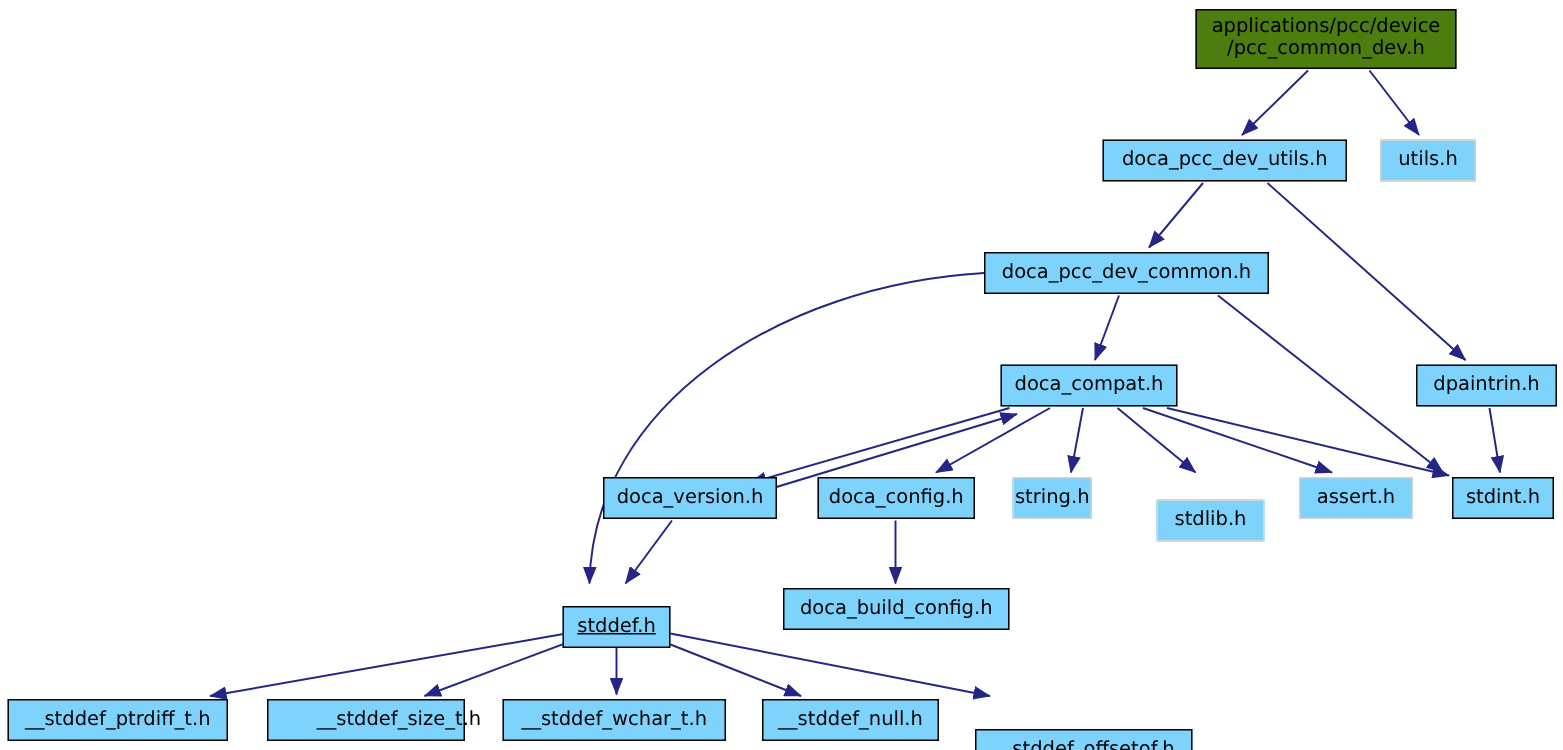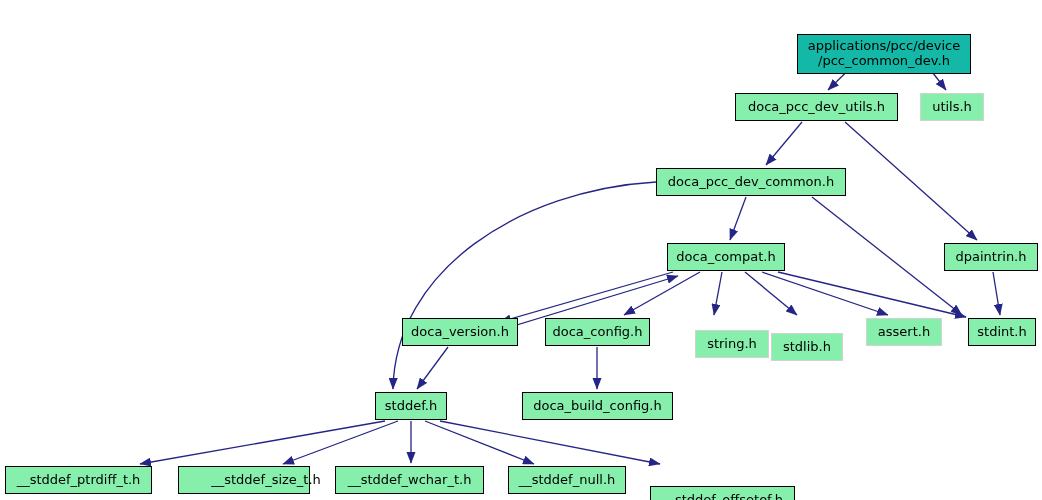--- a/index.html
+++ b/index.html
@@ -1,24 +1,24 @@
 <!DOCTYPE html>
 <html><head>
 <meta charset="utf-8">
 <style>
   html,body{margin:0;padding:0;background:#ffffff;}
   body{width:1042px;height:500px;overflow:hidden;font-family:"DejaVu Sans",sans-serif;}
   #graph{position:relative;width:1042px;height:500px;}
   #edges{position:absolute;left:0;top:0;width:1042px;height:500px;pointer-events:none;}
   .node{position:absolute;box-sizing:border-box;display:flex;align-items:center;
         justify-content:center;text-align:center;line-height:1.15;
-        font-size:13px;color:#000000;background:#86efac;white-space:pre;}
+        font-size:13px;color:#000000;background:#7dd3fc;white-space:pre;}
   .node.solid{border:1.4px solid #000000;}
   .node.faint{border:1.2px solid #d2d2d2;}
-  .node.root{background:#14b8a6;border:1.4px solid #000000;margin-top:28px;}
+  .node.root{background:#4d7c0f;border:1.4px solid #000000;}
 </style>
 </head>
 <body>
 
 <div id="graph">
   <svg id="edges" viewBox="0 0 1042 500" width="1042" height="500">
     <defs>
       <marker id="arrowhead" markerWidth="9" markerHeight="7" refX="8.5" refY="3.5" orient="auto" markerUnits="strokeWidth">
         <polygon points="0 0, 9 3.5, 0 7" fill="#252585"></polygon>
       </marker>
@@ -51,25 +51,25 @@
   <div id="node-layer">
       <div class="node root" style="left: 797px; top: 6px; width: 174px; height: 40px;">applications/pcc/device
 /pcc_common_dev.h</div>
       <div class="node solid" style="left: 735px; top: 93px; width: 163px; height: 28px;">doca_pcc_dev_utils.h</div>
       <div class="node faint" style="left: 920px; top: 93px; width: 64px; height: 28px;">utils.h</div>
       <div class="node solid" style="left: 656px; top: 168px; width: 190px; height: 28px;">doca_pcc_dev_common.h</div>
       <div class="node solid" style="left: 667px; top: 243px; width: 118px; height: 28px;">doca_compat.h</div>
       <div class="node solid" style="left: 944px; top: 243px; width: 94px; height: 28px;">dpaintrin.h</div>
       <div class="node solid" style="left: 402px; top: 318px; width: 116px; height: 28px;">doca_version.h</div>
       <div class="node solid" style="left: 545px; top: 318px; width: 105px; height: 28px;">doca_config.h</div>
-      <div class="node faint" style="left: 675px; top: 330px; width: 74px; height: 28px; margin-left: 20px;">string.h</div>
+      <div class="node faint" style="left: 675px; top: 318px; width: 53px; height: 28px;">string.h</div>
       <div class="node faint" style="left: 771px; top: 318px; width: 72px; height: 28px; margin-top: 15px;">stdlib.h</div>
       <div class="node faint" style="left: 866px; top: 318px; width: 76px; height: 28px;">assert.h</div>
       <div class="node solid" style="left: 968px; top: 318px; width: 68px; height: 28px;">stdint.h</div>
-      <div class="node solid" style="left: 375px; top: 392px; width: 72px; height: 28px;">stddef.h</div>
+      <div class="node solid" style="left: 375px; top: 404px; width: 72px; height: 28px; text-decoration: underline;">stddef.h</div>
       <div class="node solid" style="left: 522px; top: 392px; width: 151px; height: 28px;">doca_build_config.h</div>
       <div class="node solid" style="left: 5px; top: 466px; width: 147px; height: 28px;">__stddef_ptrdiff_t.h</div>
       <div class="node solid" style="left: 178px; top: 466px; width: 132px; height: 28px; padding-left: 44px;">__stddef_size_t.h</div>
       <div class="node solid" style="left: 335px; top: 466px; width: 149px; height: 28px;">__stddef_wchar_t.h</div>
       <div class="node solid" style="left: 508px; top: 466px; width: 118px; height: 28px;">__stddef_null.h</div>
       <div class="node solid" style="left: 650px; top: 466px; width: 145px; height: 28px; margin-top: 20px;">__stddef_offsetof.h</div>
     </div>
 </div>
 
 </body></html>

